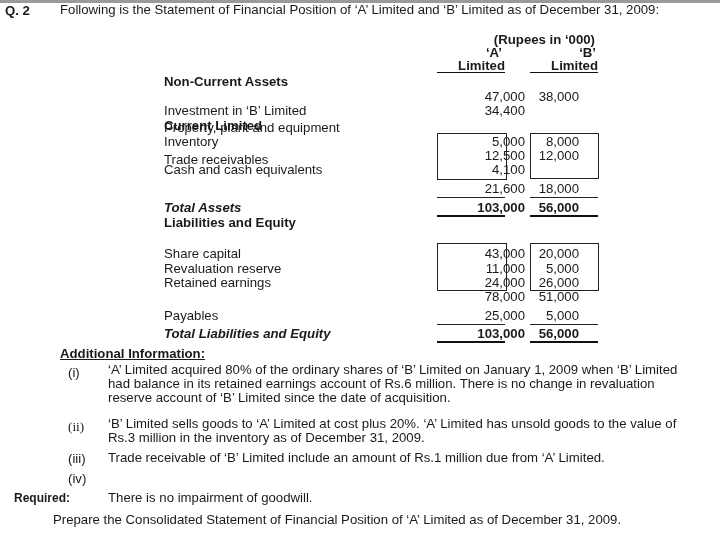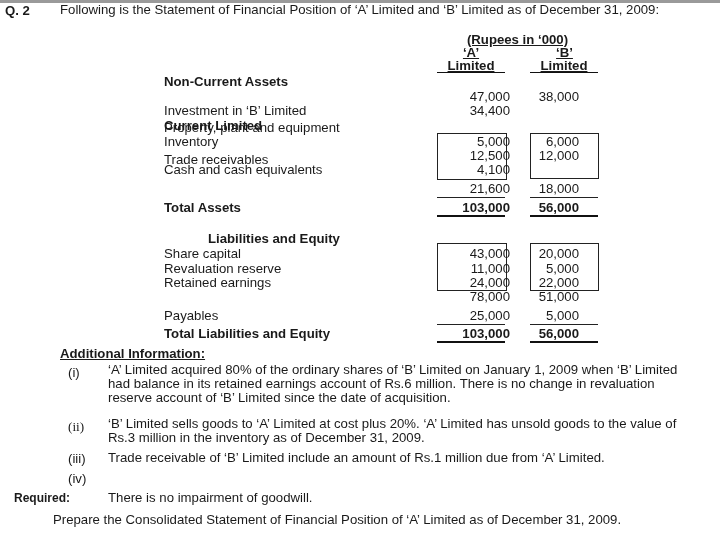--- a/index.html
+++ b/index.html
@@ -4,27 +4,27 @@
 <style>
   html, body { margin: 0; padding: 0; }
   body {
     width: 720px; height: 540px; background: #ffffff; position: relative; overflow: hidden;
     font-family: "Liberation Sans", sans-serif; color: #1a1a1a; font-size: 13.2px;
   }
   .topbar { position: absolute; left: 0; top: 0; width: 720px; height: 3px; background: #9a9a9a; }
   .abs { position: absolute; white-space: nowrap; }
   .qnum { left: 5px; top: 3px; font-weight: bold; }
   .intro { left: 60px; top: 3px; line-height: 14px; white-space: normal; width: 650px; }
-  .hdr { font-weight: bold; text-align: center; line-height: 13px; text-decoration: underline; }
+  .hdr { font-weight: bold; text-align: right; line-height: 13px; }
   .ulhdr { border-bottom: 1.5px solid #111; }
   .lbl { left: 164px; line-height: 15px; }
   .bold { font-weight: bold; }
-  .bi { font-weight: bold; }
+  .bi { font-weight: bold; font-style: italic; }
   .num { text-align: right; line-height: 15px; }
-  .colA { left: 448px; width: 62px; text-align: right; }
+  .colA { left: 463px; width: 62px; text-align: right; }
   .colB { left: 516px; width: 63px; }
   .box { position: absolute; border: 1px solid #222; }
   .rule { position: absolute; height: 0; border-top: 1px solid #222; }
   .rule2 { position: absolute; height: 0; border-top: 2px solid #111; }
   .addl { left: 60px; top: 346px; font-weight: bold; text-decoration: underline; }
   .roman { left: 68px; }
   .para { left: 108px; width: 580px; white-space: normal; line-height: 14px; }
   .req { left: 14px; top: 491px; font-weight: bold; font-size: 12px; }
   .reqtext { left: 53px; top: 513px; width: 655px; white-space: normal; line-height: 14px; text-align: justify; }
 </style>
@@ -47,50 +47,50 @@
 <div class="abs num colA" style="top:89px;">47,000</div>
 <div class="abs num colB" style="top:89px;">38,000</div>
 <div class="abs lbl" style="top:103px;">Investment in ‘B’ Limited</div>
 <div class="abs num colA" style="top:103px;">34,400</div>
 
 <div class="abs lbl bold" style="top:118px;">Current Limited</div>
 <div class="box" style="left:437px; top:133px; width:68px; height:45px;"></div>
 <div class="box" style="left:530px; top:133px; width:67px; height:44px;"></div>
 <div class="abs lbl" style="top:134px;">Inventory</div>
 <div class="abs num colA" style="top:134px;">5,000</div>
-<div class="abs num colB" style="top:134px;">6,000</div>
+<div class="abs num colB" style="top:134px;">8,000</div>
 <div class="abs lbl" style="top:152px;">Trade receivables</div>
 <div class="abs num colA" style="top:148px;">12,500</div>
 <div class="abs num colB" style="top:148px;">12,000</div>
 <div class="abs lbl" style="top:162px;">Cash and cash equivalents</div>
 <div class="abs num colA" style="top:162px;">4,100</div>
 
 <div class="abs num colA" style="top:181px;">21,600</div>
 <div class="abs num colB" style="top:181px;">18,000</div>
 <div class="rule" style="left:437px; top:197px; width:68px;"></div>
 <div class="rule" style="left:530px; top:197px; width:68px;"></div>
 
 <div class="abs lbl bi" style="top:200px;">Total Assets</div>
 <div class="abs num colA bold" style="top:200px;">103,000</div>
 <div class="abs num colB bold" style="top:200px;">56,000</div>
 <div class="rule2" style="left:437px; top:215px; width:68px;"></div>
 <div class="rule2" style="left:530px; top:215px; width:68px;"></div>
 
-<div class="abs lbl bold" style="top:231px;margin-left:44px;">Liabilities and Equity</div>
+<div class="abs lbl bold" style="top:215px;">Liabilities and Equity</div>
 <div class="box" style="left:437px; top:243px; width:68px; height:46px;"></div>
 <div class="box" style="left:530px; top:243px; width:67px; height:46px;"></div>
 <div class="abs lbl" style="top:246px;">Share capital</div>
 <div class="abs num colA" style="top:246px;">43,000</div>
 <div class="abs num colB" style="top:246px;">20,000</div>
 <div class="abs lbl" style="top:261px;">Revaluation reserve</div>
 <div class="abs num colA" style="top:261px;">11,000</div>
 <div class="abs num colB" style="top:261px;">5,000</div>
 <div class="abs lbl" style="top:275px;">Retained earnings</div>
 <div class="abs num colA" style="top:275px;">24,000</div>
-<div class="abs num colB" style="top:275px;">22,000</div>
+<div class="abs num colB" style="top:275px;">26,000</div>
 <div class="abs num colA" style="top:289px;">78,000</div>
 <div class="abs num colB" style="top:289px;">51,000</div>
 
 <div class="abs lbl" style="top:308px;">Payables</div>
 <div class="abs num colA" style="top:308px;">25,000</div>
 <div class="abs num colB" style="top:308px;">5,000</div>
 <div class="rule" style="left:437px; top:324px; width:68px;"></div>
 <div class="rule" style="left:530px; top:324px; width:68px;"></div>
 
 <div class="abs lbl bi" style="top:326px;">Total Liabilities and Equity</div>

